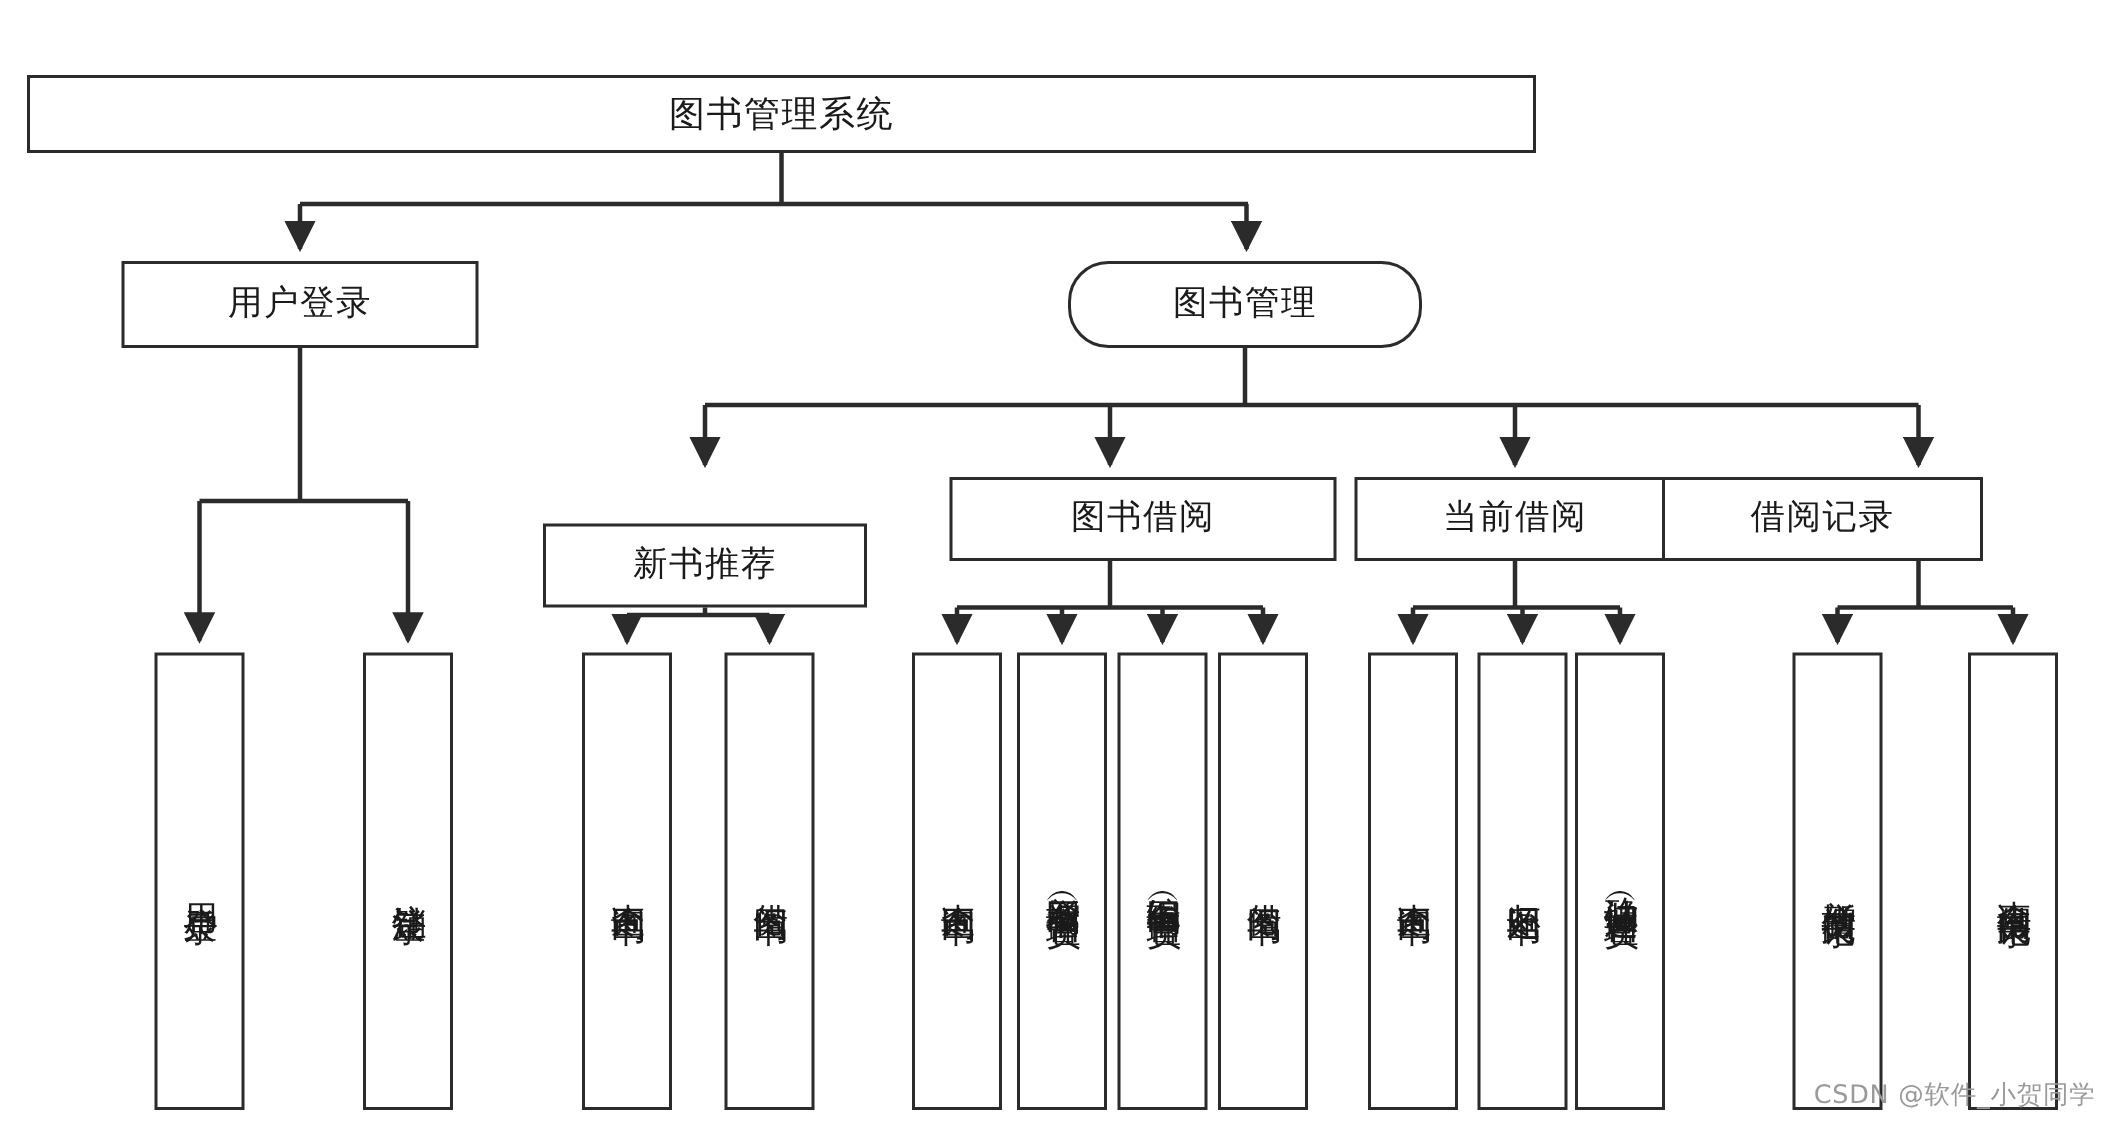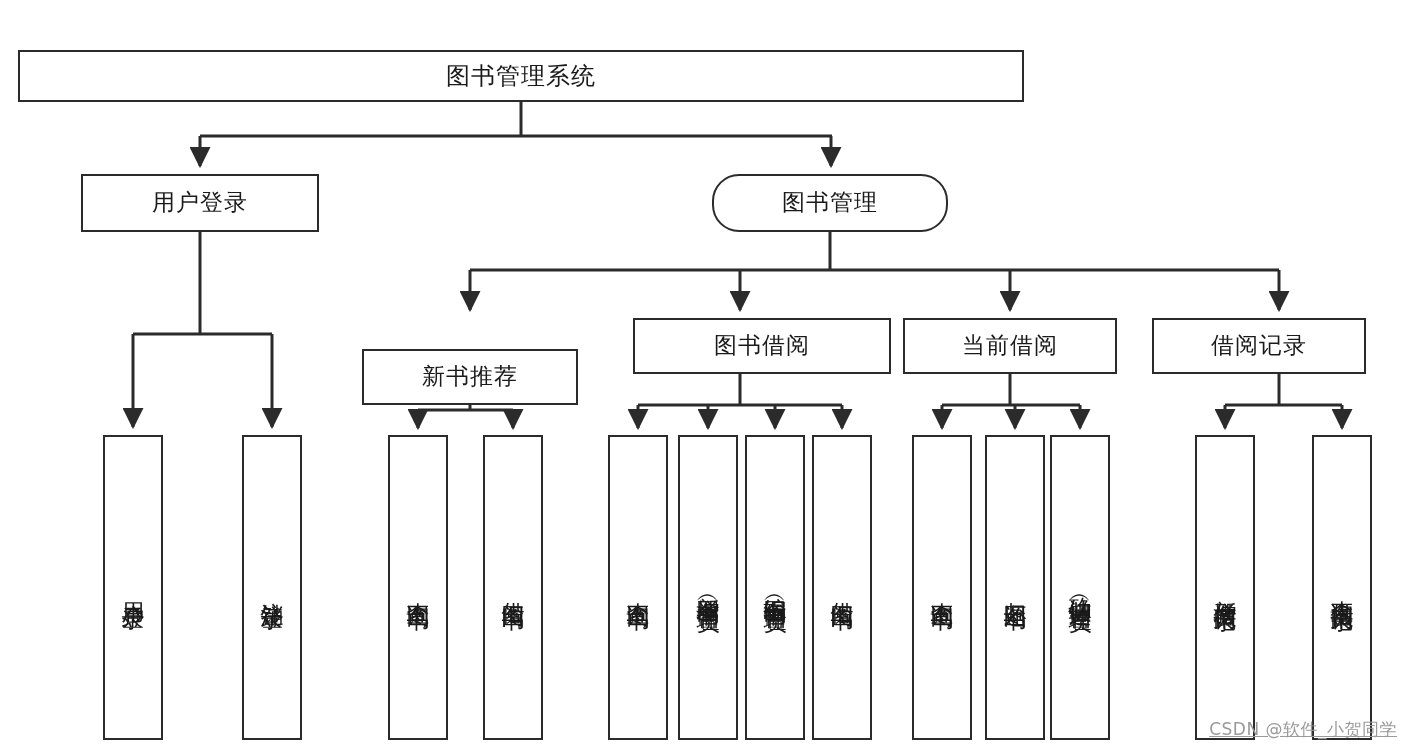--- a/index.html
+++ b/index.html
@@ -60,21 +60,20 @@
   }
   #watermark {
     position: absolute;
     right: 8px;
     bottom: 6px;
     font-size: 17px;
     color: #9a9a9a;
     letter-spacing: 0.5px;
     white-space: nowrap;
     font-family: "DejaVu Sans", "Liberation Sans", sans-serif;
-    text-decoration: underline;
   }
 </style>
 </head>
 <body>
 
 <div id="canvas">
 
   <svg id="edges" viewBox="0 0 1405 747" xmlns="http://www.w3.org/2000/svg">
     <defs>
       <marker id="arrow" viewBox="0 0 10 10" refX="9" refY="5" markerWidth="7" markerHeight="7" orient="auto-start-reverse">
@@ -126,21 +125,21 @@
   </svg>
 
   <div class="node horiz root" id="node-root" style="left: 18px; top: 14px; width: 1006px; height: 52px; margin-top: 36px;">图书管理系统</div>
 
   <div class="node horiz" id="node-user_login" style="left: 81px; top: 174px; width: 238px; height: 58px;">用户登录</div>
   <div class="node horiz" id="node-book_manage" style="left: 712px; top: 174px; width: 236px; height: 58px; border-radius: 27px;">图书管理</div>
 
   <div class="node horiz" id="node-new_book_rec" style="left: 362px; top: 318px; width: 216px; height: 56px; margin-top: 31px;">新书推荐</div>
   <div class="node horiz" id="node-book_borrow" style="left: 633px; top: 318px; width: 258px; height: 56px;">图书借阅</div>
   <div class="node horiz" id="node-current_borrow" style="left: 903px; top: 318px; width: 214px; height: 56px;">当前借阅</div>
-  <div class="node horiz" id="node-borrow_record" style="left: 1152px; top: 318px; width: 214px; height: 56px;">借阅记录</div>
+  <div class="node horiz" id="node-borrow_record" style="left: 1108px; top: 318px; width: 214px; height: 56px;">借阅记录</div>
 
   <div id="leaf-host">
       <div class="node vert" id="leaf-user-login" style="left: 103px; top: 435px; width: 60px; height: 305px;">
         <span class="vtext">用户登录</span>
       </div>
       <div class="node vert" id="leaf-logout" style="left: 242px; top: 435px; width: 60px; height: 305px;">
         <span class="vtext">注销登录</span>
       </div>
       <div class="node vert" id="leaf-query-book-rec" style="left: 388px; top: 435px; width: 60px; height: 305px;">
         <span class="vtext">查询图书</span>

